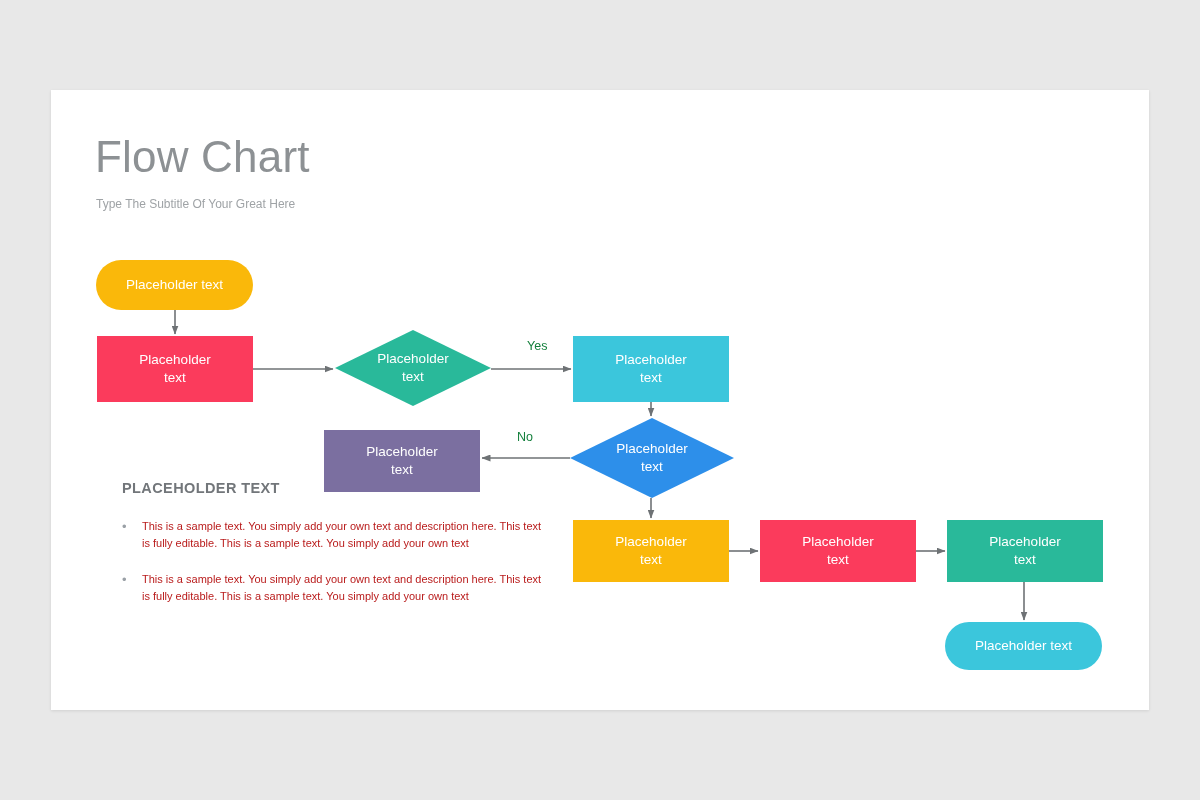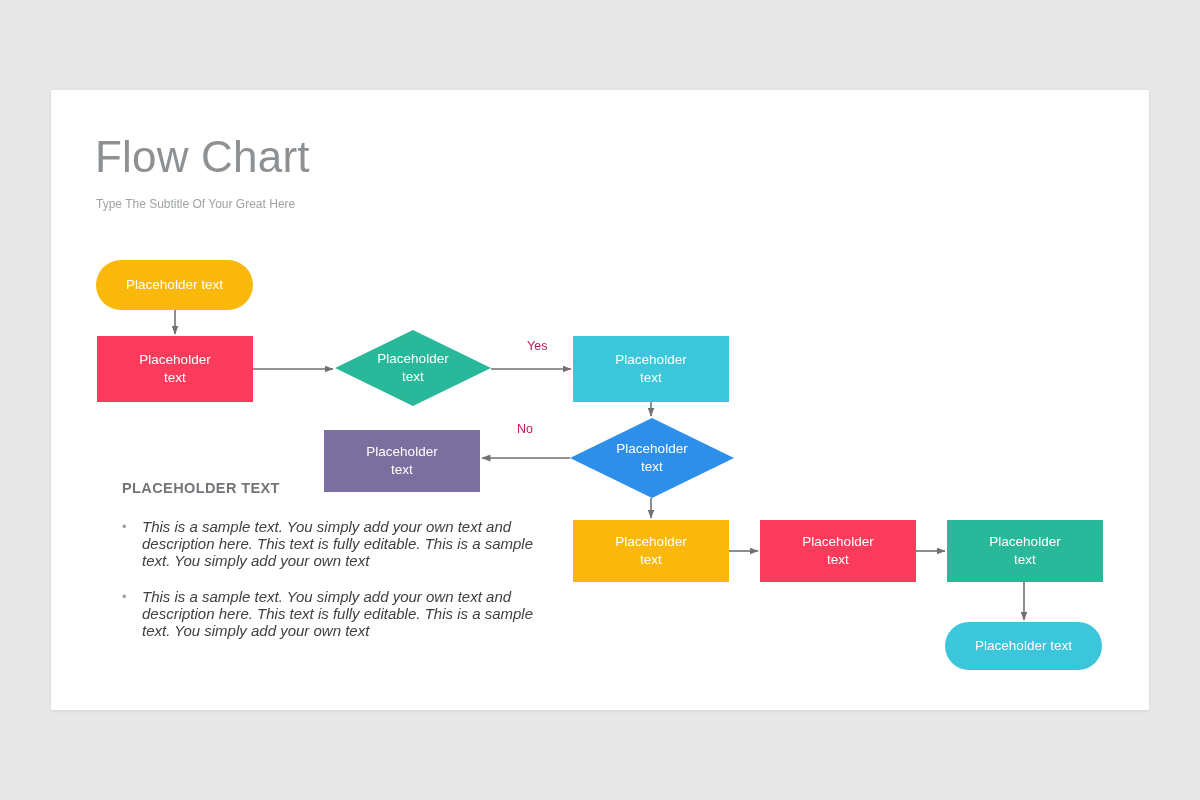--- a/index.html
+++ b/index.html
@@ -65,24 +65,23 @@
   }
   .bullet-dot {
     flex: 0 0 auto;
     width: 20px;
     font-size: 13px;
     color: #9aa0a6;
     line-height: 17px;
   }
   .bullet-text {
     flex: 1 1 auto;
-    font-size: 15px;
+    font-size: 11px;
     line-height: 17px;
-    color: #404040;
-    font-style: italic;
+    color: #b91c1c;
   }
 
   
   .node {
     position: absolute;
     box-sizing: border-box;
     display: flex;
     align-items: center;
     justify-content: center;
     text-align: center;
@@ -122,21 +121,21 @@
     position: absolute;
     left: 0;
     top: 0;
     width: 1098px;
     height: 620px;
     z-index: 1;
   }
   .edge-label {
     position: absolute;
     font-size: 12.5px;
-    color: #be185d;
+    color: #15803d;
     z-index: 3;
     white-space: nowrap;
   }
 </style>
 </head>
 <body>
 
 <div id="slide">
 
   <div id="page-title">Flow Chart</div>
@@ -164,21 +163,21 @@
 
       <line x1="678" y1="461" x2="707" y2="461"></line>
 
       <line x1="865" y1="461" x2="894" y2="461"></line>
 
       <line x1="973" y1="492" x2="973" y2="530"></line>
     </g>
   </svg>
 
   <div class="edge-label" style="left:476px; top:249px;">Yes</div>
-  <div class="edge-label" style="left:466px; top:332px;">No</div>
+  <div class="edge-label" style="left:466px; top:340px;">No</div>
 
   <div class="node pill" style="left:45px; top:170px; width:157px; height:50px; background:#fab80a;">
     <span>Placeholder text</span>
   </div>
 
   <div class="node" style="left:46px; top:246px; width:156px; height:66px; background:#fb3b5c;">
     <span>
       <span>Placeholder</span><br>
       <span>text</span>
     </span>

